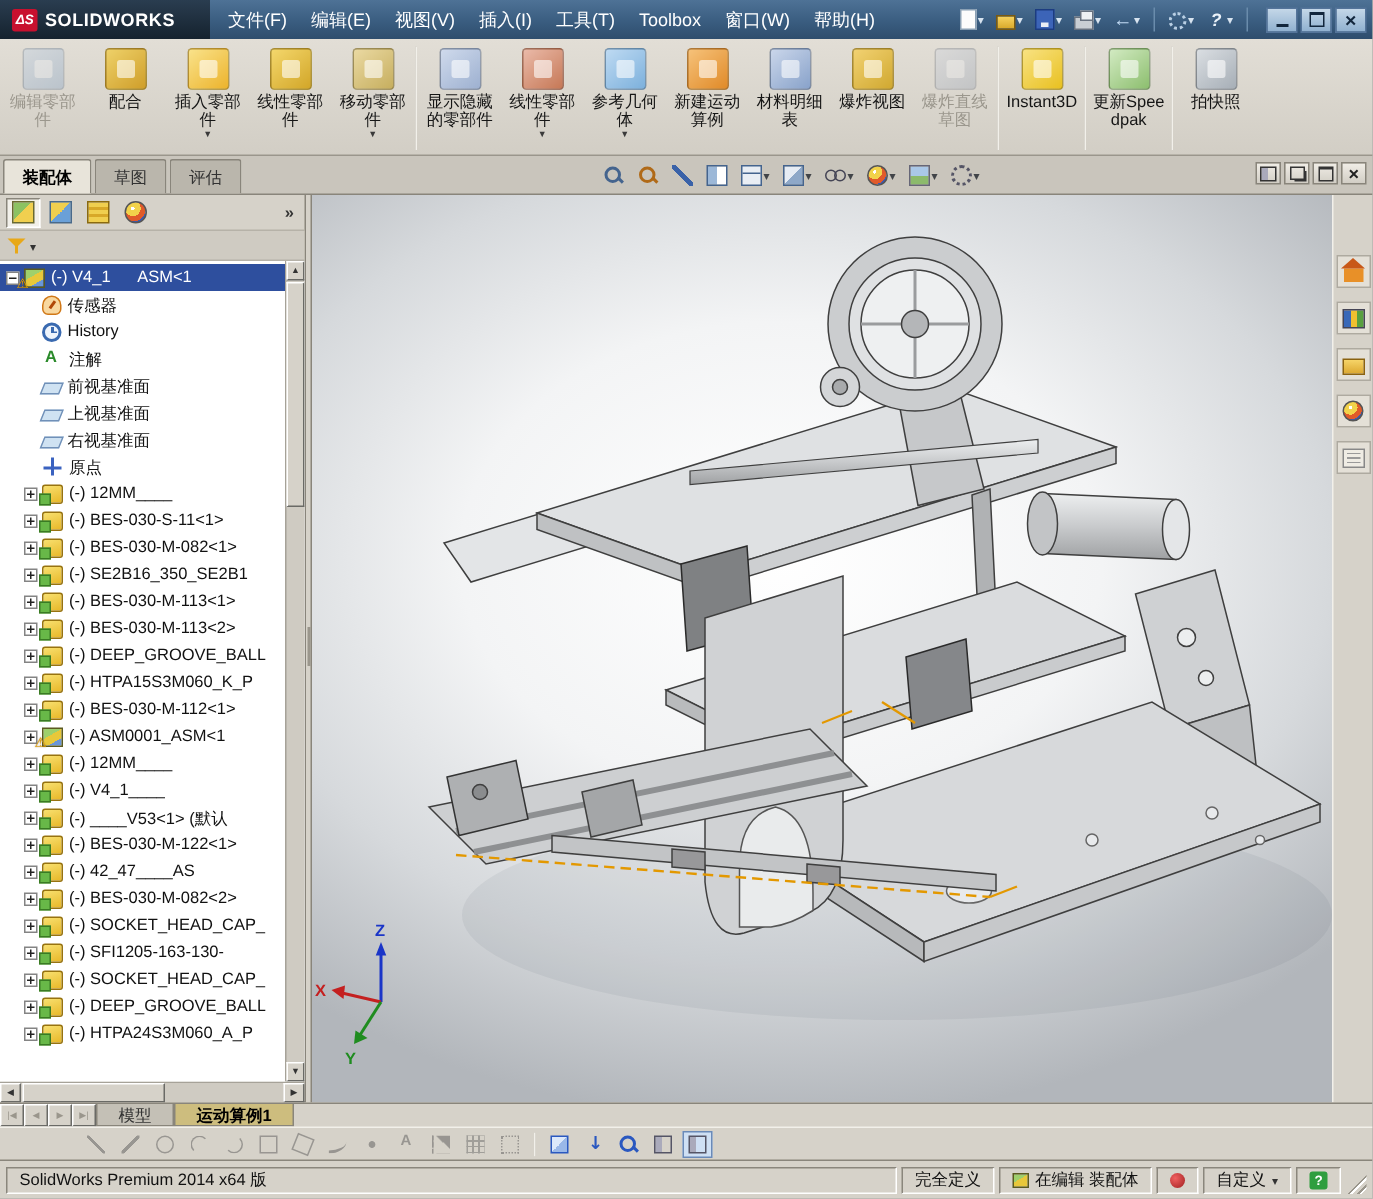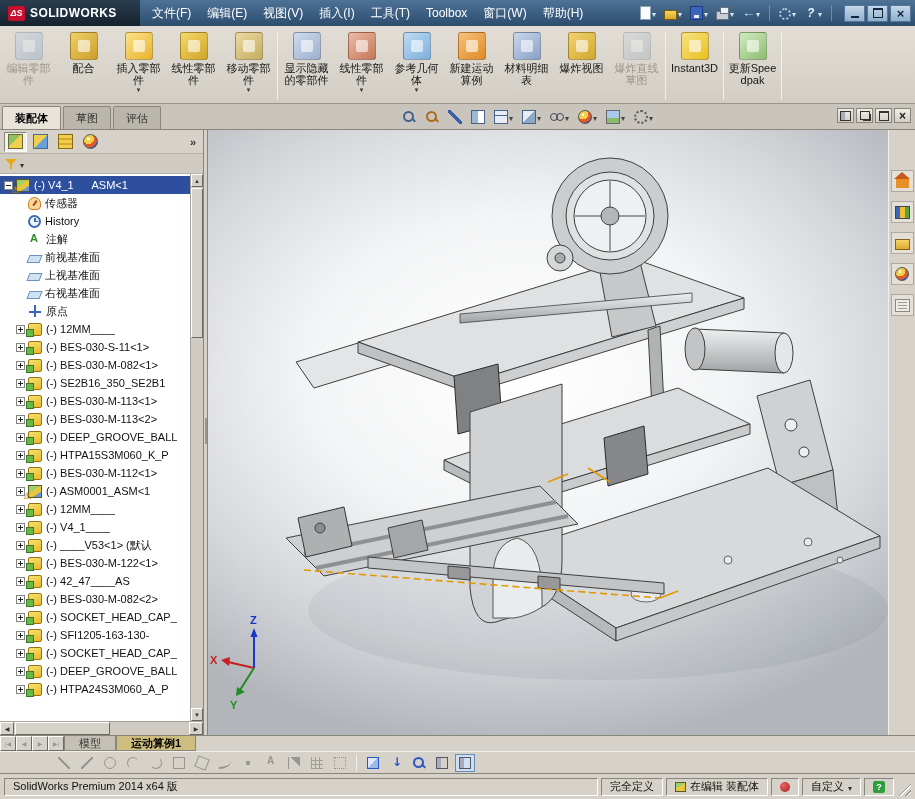--- a/index.html
+++ b/index.html
@@ -335,20 +335,24 @@
     <div class="rbtn">
         <i class="ric ric-i3d"></i>
         <span class="rlabel">Instant3D</span>
       </div>
     <i class="rsep"></i>
     <div class="rbtn">
         <i class="ric ric-speed"></i>
         <span class="rlabel">更新Speedpak</span>
       </div>
     <i class="rsep"></i>
+    <div class="rbtn">
+        <i class="ric ric-snap"></i>
+        <span class="rlabel">拍快照</span>
+      </div>
   </div>
 
   <div class="tabrow">
     <div class="ctabs">
       <span class="ctab active">装配体</span>
       <span class="ctab">草图</span>
       <span class="ctab">评估</span>
     </div>
     <div class="viewbar">
       <span class="vtbtn">

